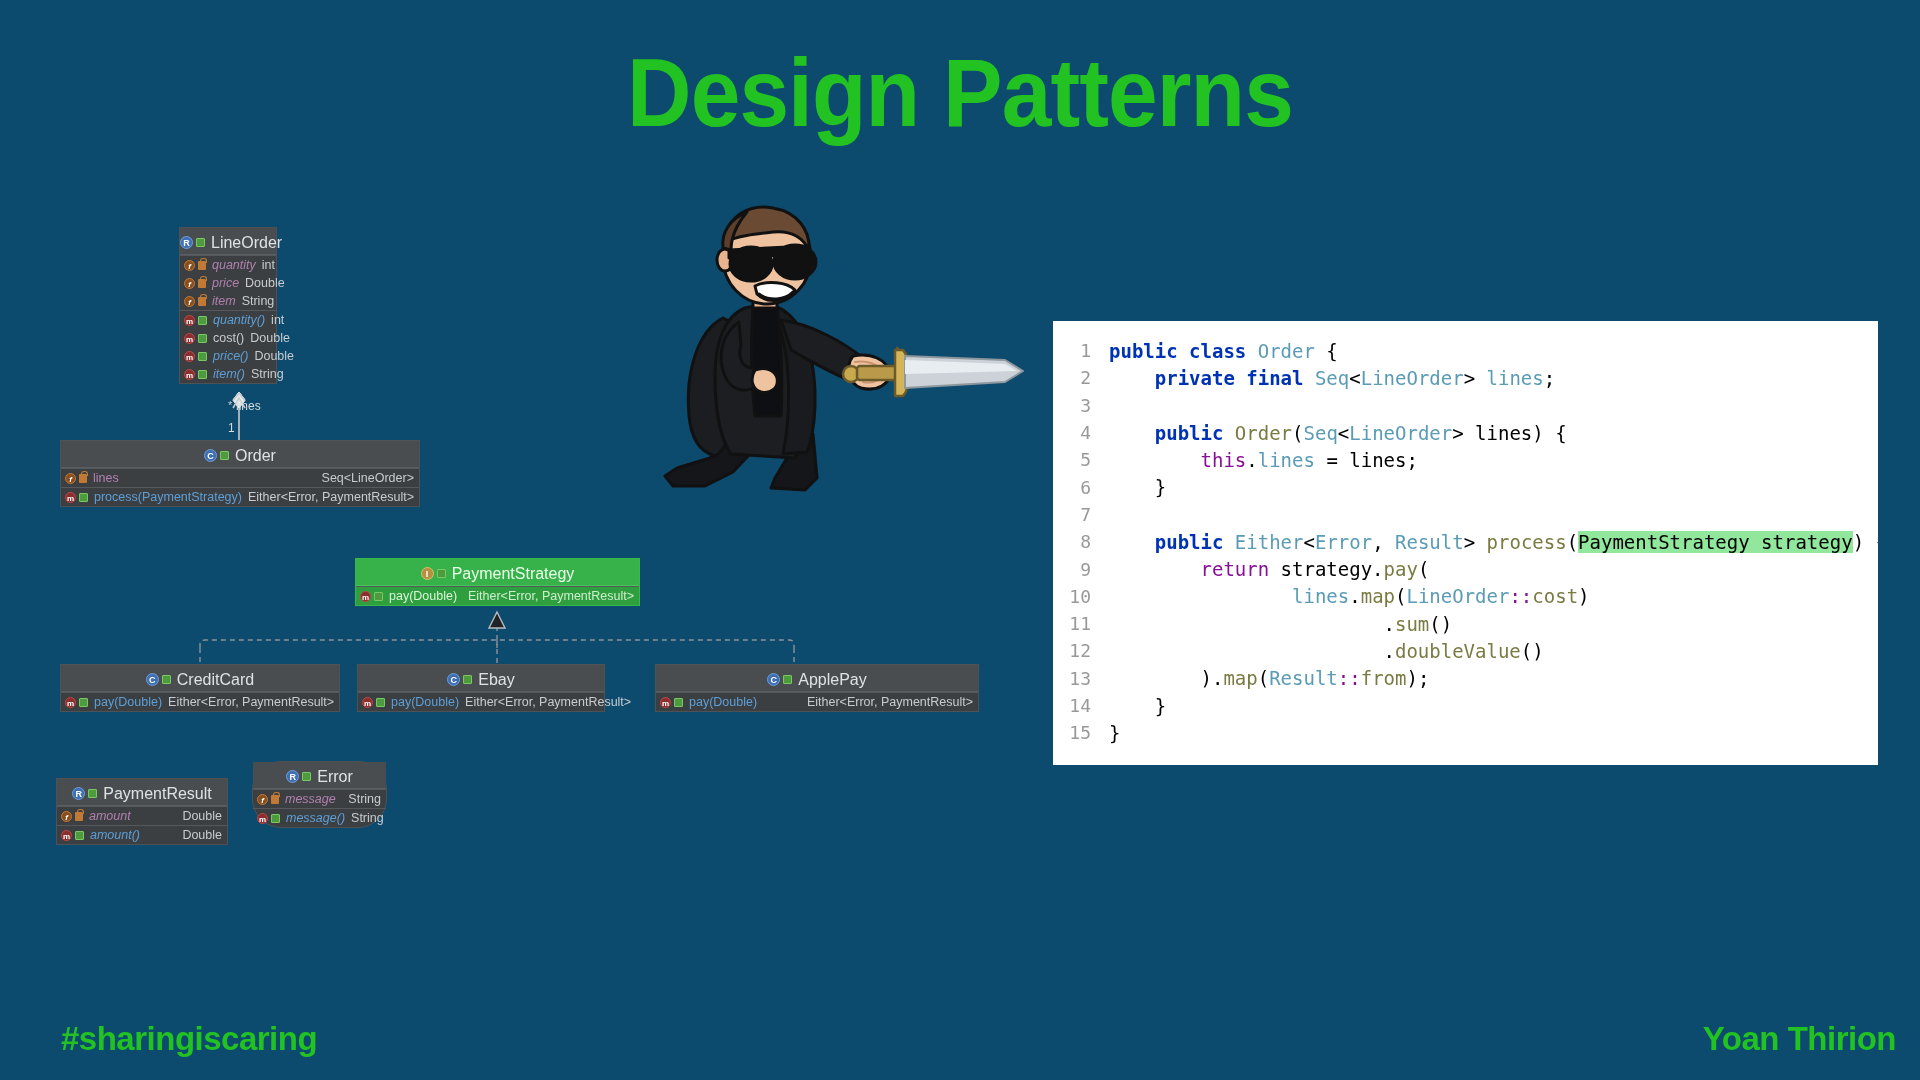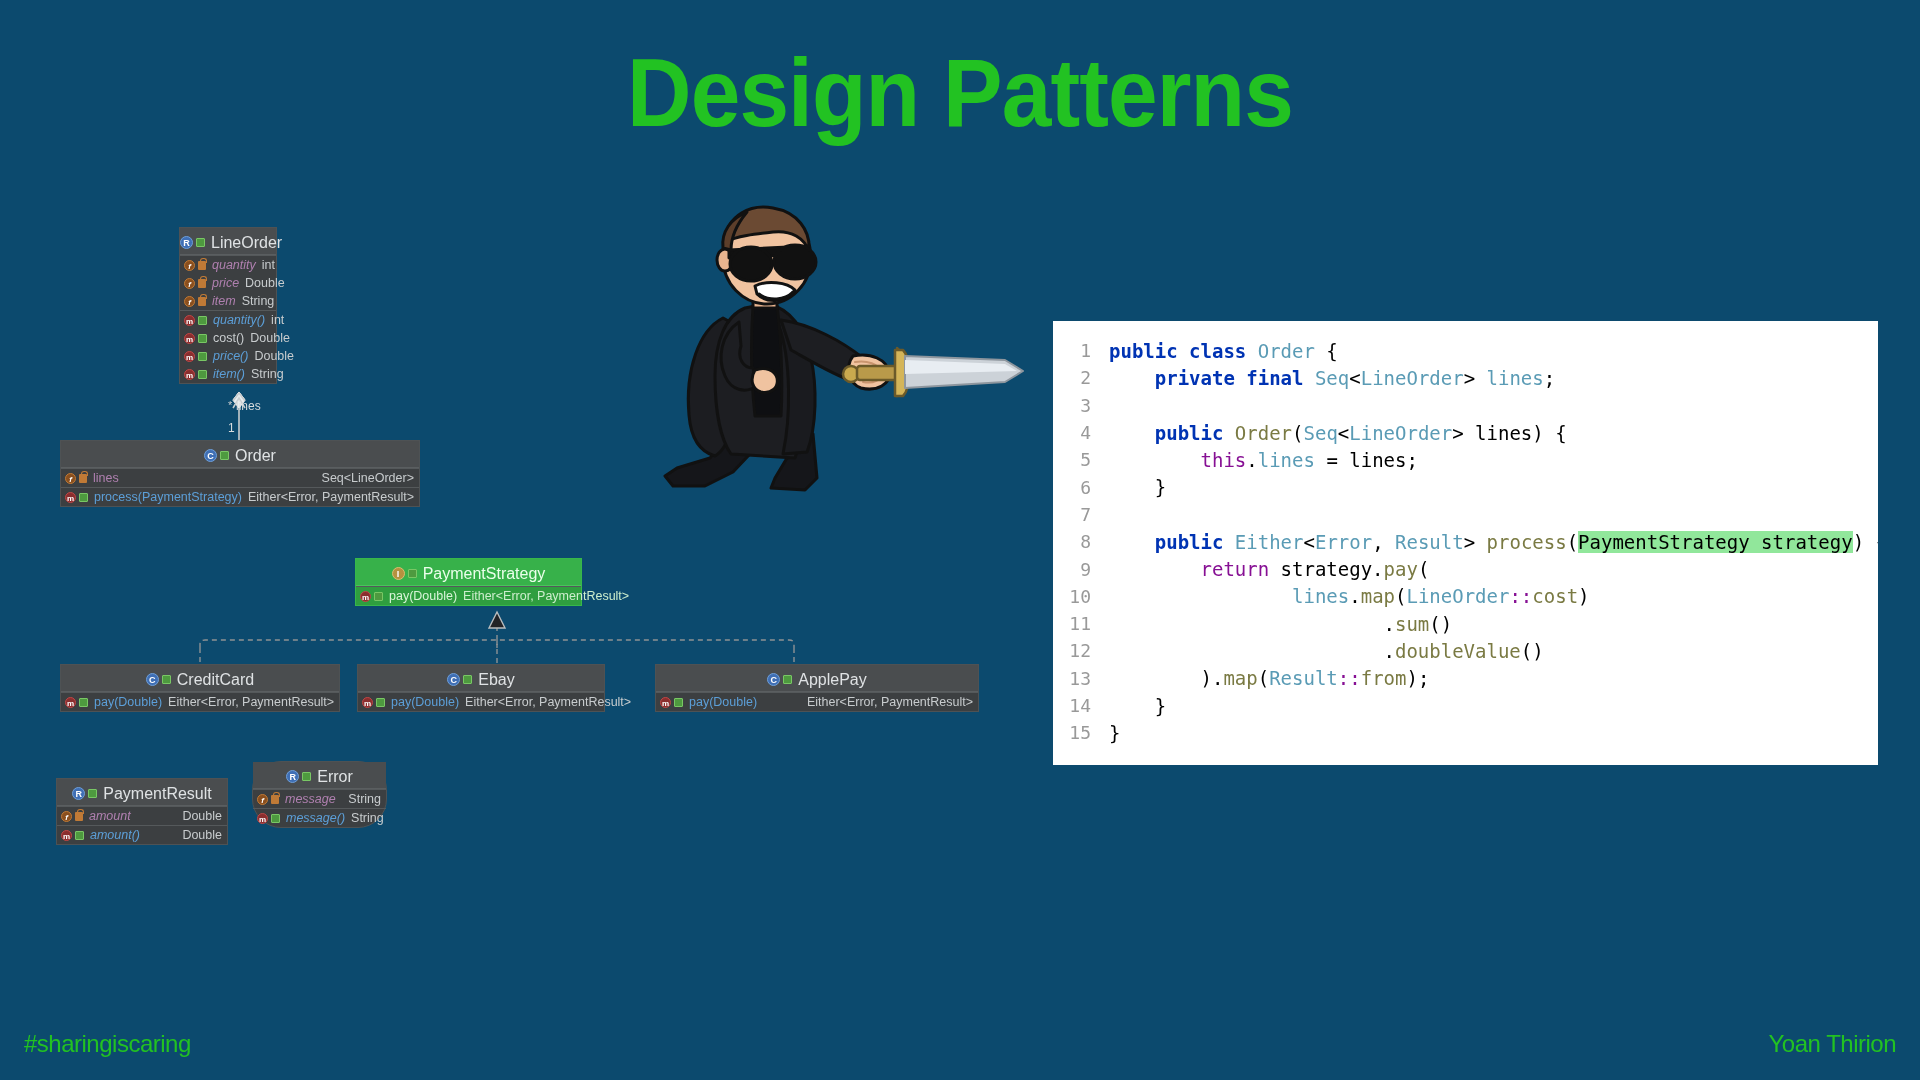--- a/index.html
+++ b/index.html
@@ -19,22 +19,23 @@
     font-weight: bold;
     font-size: 96px;
     letter-spacing: -1px;
     color: #22c222;
     transform: scaleX(0.93);
   }
 
   
   .footer-left, .footer-right {
     position: absolute; bottom: 22px;
-    font-weight: normal; font-size: 24px; color: #22c222;
+    font-weight: bold; font-size: 33px; color: #22c222;
     letter-spacing: -0.5px;
+    margin-left: 37px;
   }
   .footer-left { left: 24px; }
   .footer-right { right: 24px; }
 
   
   .uml { position: absolute; left: 0; top: 0; width: 960px; height: 1080px; }
 
   .umlbox {
     position: absolute;
     background: #3c3f41;
@@ -255,21 +256,21 @@
               <span class="ic ic-circ ic-sm ic-m">m</span>
               <span class="ic ic-vis"></span>
             </span>
           <span class="nm methodname">process(PaymentStrategy)</span>
           <span class="sp"></span>
           <span class="ty">Either&lt;Error, PaymentResult&gt;</span>
         </div>
       </div>
     </div>
 
-    <div class="umlbox green" style="left:355px;top:558px;width:227px;">
+    <div class="umlbox green" style="left:355px;top:558px;width:285px;">
       <div class="hdr">
         <span class="ic ic-circ ic-I">I</span><span class="ic ic-vis"></span><span class="ttl">PaymentStrategy</span>
       </div>
       <div class="sect">
         <div class="row">
           <span class="rowicons">
               <span class="ic ic-circ ic-sm ic-m">m</span>
               <span class="ic ic-vis"></span>
             </span>
           <span class="nm methodname">pay(Double)</span>

